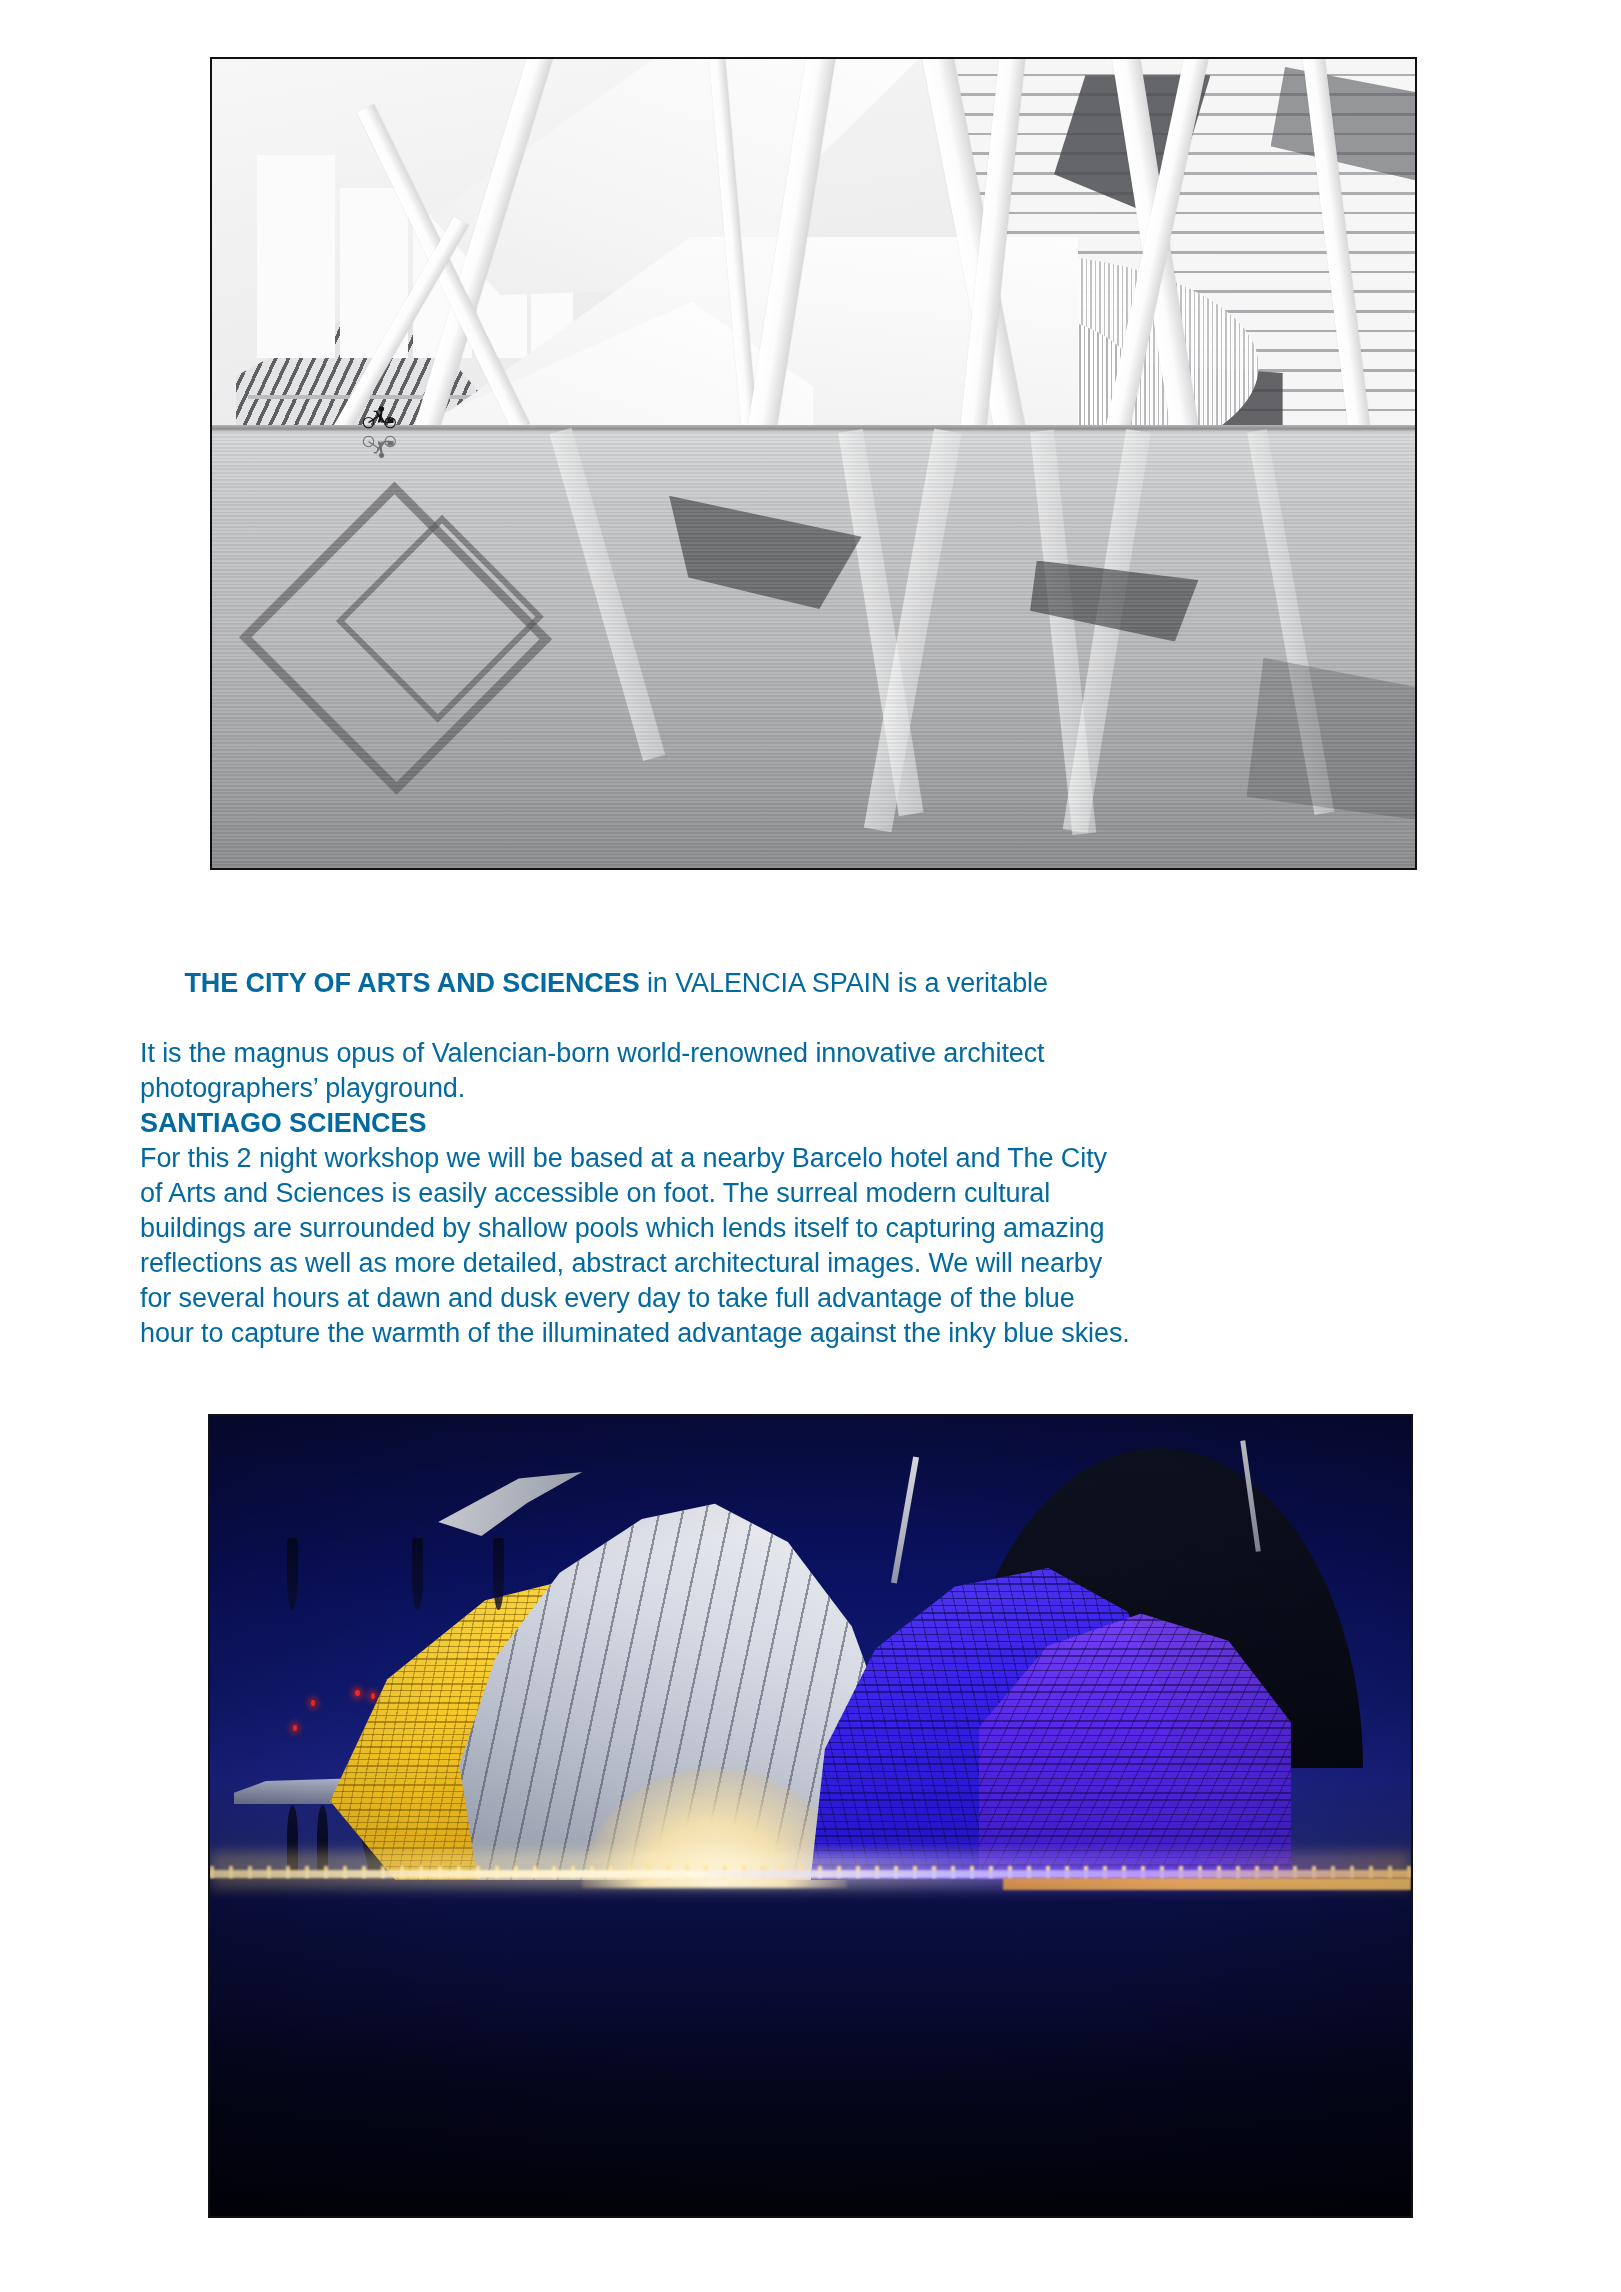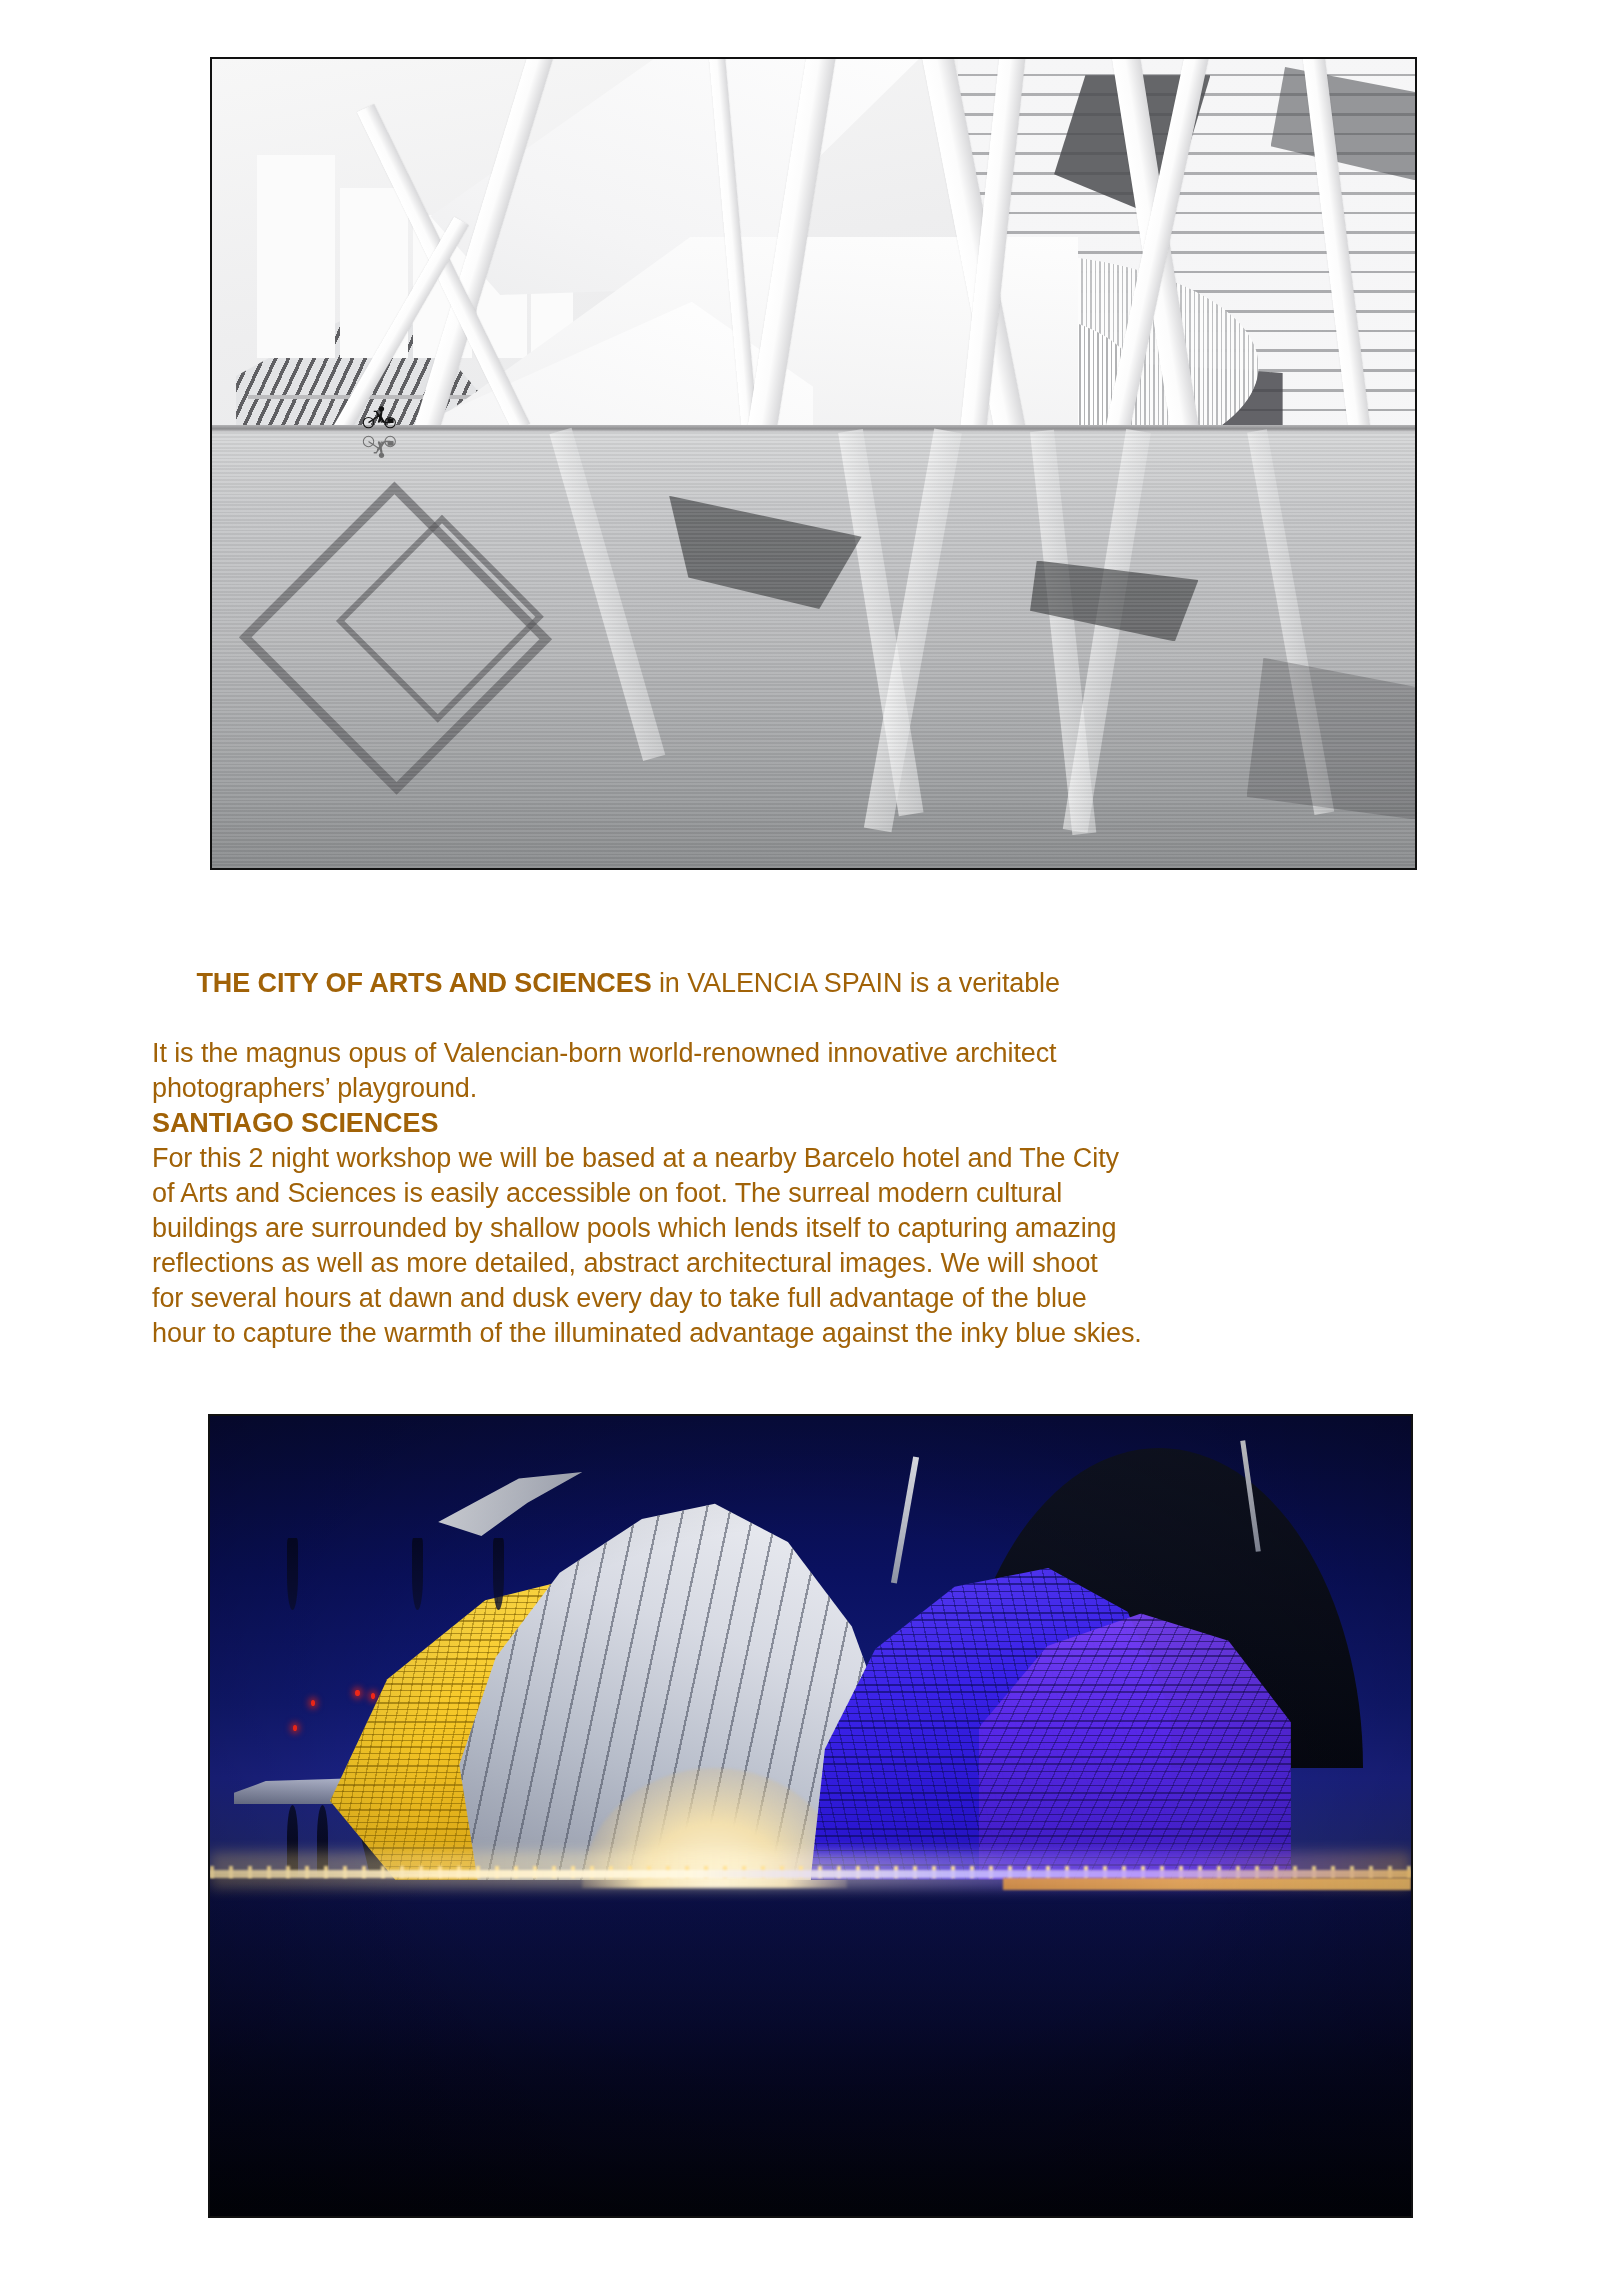--- a/index.html
+++ b/index.html
@@ -170,22 +170,22 @@
     position:absolute;
     background:rgba(58,59,62,.62);
   }
   .cyclist{
     position:absolute;left:12.2%;top:42.4%;width:3.6%;height:3.6%;
   }
   .cyclist svg{width:100%;height:100%;display:block;}
 
   
   #text-block{
-    position:absolute;left:152px;top:931px;width:1325px;
-    color:#a16207;
+    position:absolute;left:140px;top:931px;width:1325px;
+    color:#0369a1;
   }
   .tline{
     font-size:27px;
     line-height:35px;
     letter-spacing:-0.1px;
     white-space:pre-wrap;
   }
   .tbold{font-weight:bold;}
 
   
@@ -430,21 +430,21 @@
   <div id="text-block">
     <div class="tline">
       <span class="tbold">THE CITY OF ARTS AND SCIENCES</span><span> in VALENCIA SPAIN is a veritable</span>
     </div>
     <div class="tline">It is the magnus opus of Valencian-born world-renowned innovative architect</div>
     <div class="tline">photographers’ playground.</div>
     <div class="tline tbold">SANTIAGO SCIENCES</div>
     <div class="tline">For this 2 night workshop we will be based at a nearby Barcelo hotel and The City</div>
     <div class="tline">of Arts and Sciences is easily accessible on foot. The surreal modern cultural</div>
     <div class="tline">buildings are surrounded by shallow pools which lends itself to capturing amazing</div>
-    <div class="tline">reflections as well as more detailed, abstract architectural images. We will shoot</div>
+    <div class="tline">reflections as well as more detailed, abstract architectural images. We will nearby</div>
     <div class="tline">for several hours at dawn and dusk every day to take full advantage of the blue</div>
     <div class="tline">hour to capture the warmth of the illuminated advantage against the inky blue skies.</div>
   </div>
 
   <div class="figure" id="figure-night">
     <div class="scene">
 
       <div class="n-sky"></div>
       <div class="n-water"></div>
 

